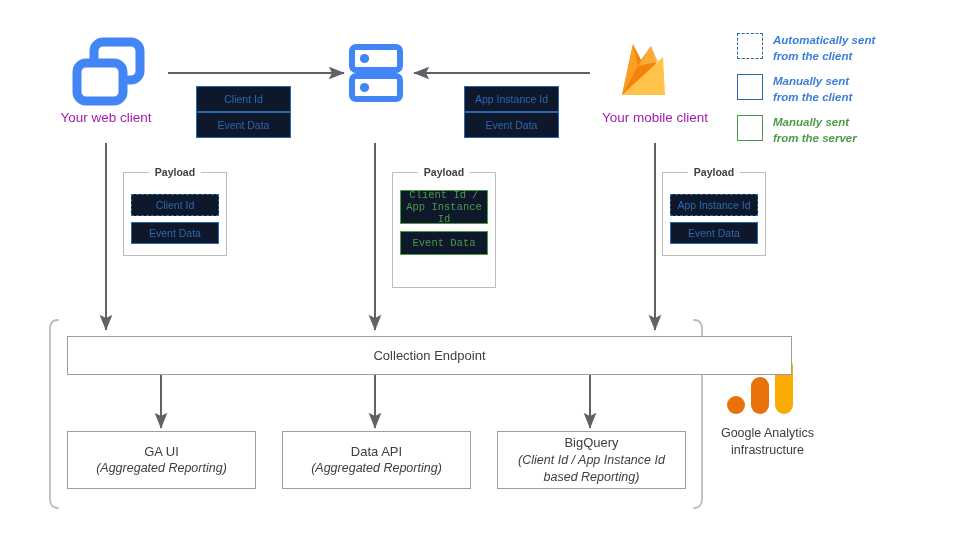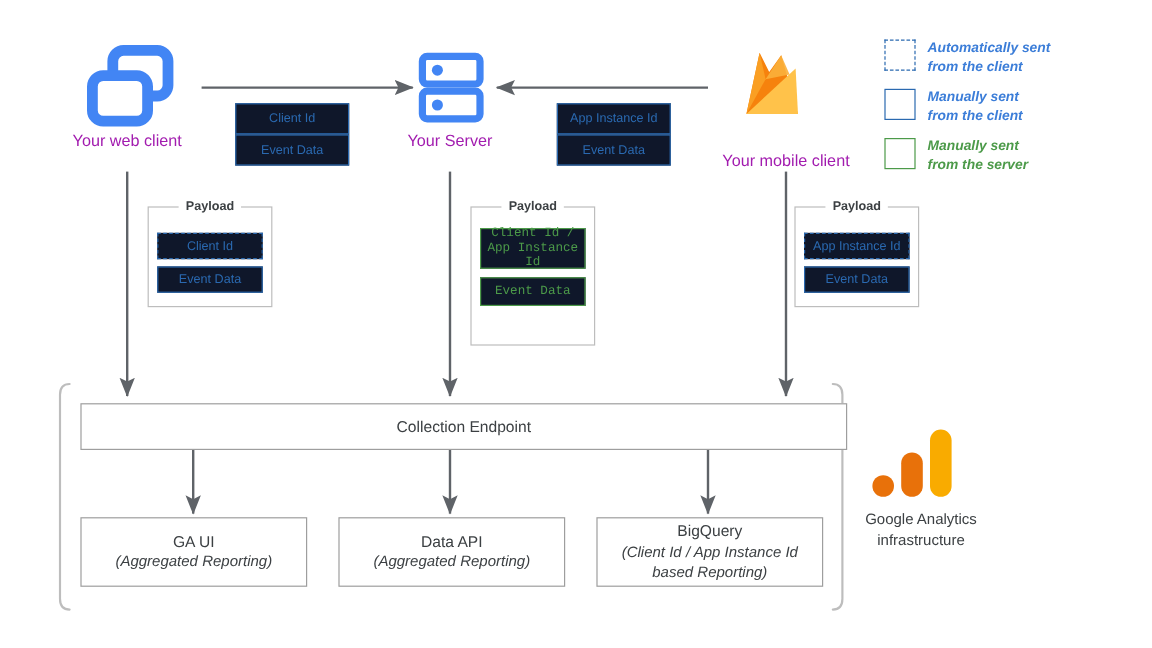--- a/index.html
+++ b/index.html
@@ -111,22 +111,21 @@
     <path d="M694,320 q8,0 8,9 L702,499 q0,9 -8,9" fill="none" stroke="#bdbdbd" stroke-width="1.8" stroke-linecap="round"></path>
 
     <g>
       <rect x="775" y="358" width="18" height="56" rx="9" ry="9" fill="#f9ab00"></rect>
       <rect x="751" y="377" width="18" height="37" rx="9" ry="9" fill="#e8710a"></rect>
       <circle cx="736" cy="405" r="9" fill="#e8710a"></circle>
     </g>
   </svg>
 
   <div class="abs caption" style="left:36px;top:110px;width:140px;">Your web client</div>
-  <div class="abs caption" style="left:305px;top:110px;width:140px;">Your Server</div>
-  <div class="abs caption" style="left:578px;top:110px;width:154px;margin-top:16px;">Your mobile client</div>
+  <div class="abs caption" style="left:578px;top:110px;width:154px;">Your mobile client</div>
 
   <div class="abs chip blue" style="left:196px;top:86px;width:95px;height:26px;">Client Id</div>
   <div class="abs chip blue" style="left:196px;top:112px;width:95px;height:26px;">Event Data</div>
 
   <div class="abs chip blue" style="left:464px;top:86px;width:95px;height:26px;">App Instance Id</div>
   <div class="abs chip blue" style="left:464px;top:112px;width:95px;height:26px;">Event Data</div>
 
   <div class="abs payload" style="left:123px;top:172px;width:104px;height:84px;"></div>
   <div class="payload-title" style="left:175px;top:172px;">Payload</div>
   <div class="abs chip blue-dash" style="left:131px;top:194px;width:88px;height:22px;">Client Id</div>
@@ -138,21 +137,21 @@
     <span>Client Id /</span>
     <span>App Instance Id</span>
   </div>
   <div class="abs chip green" style="left:400px;top:231px;width:88px;height:24px;">Event Data</div>
 
   <div class="abs payload" style="left:662px;top:172px;width:104px;height:84px;"></div>
   <div class="payload-title" style="left:714px;top:172px;">Payload</div>
   <div class="abs chip blue-dash" style="left:670px;top:194px;width:88px;height:22px;">App Instance Id</div>
   <div class="abs chip blue" style="left:670px;top:222px;width:88px;height:22px;">Event Data</div>
 
-  <div class="abs gbox" style="left:67px;top:336px;width:639px;height:39px;">
+  <div class="abs gbox" style="left:67px;top:336px;width:725px;height:39px;">
     <span>Collection Endpoint</span>
   </div>
 
   <div class="abs gbox" style="left:67px;top:431px;width:189px;height:58px;">
     <span>GA UI</span>
     <span class="sub">(Aggregated Reporting)</span>
   </div>
 
   <div class="abs gbox" style="left:282px;top:431px;width:189px;height:58px;">
     <span>Data API</span>

